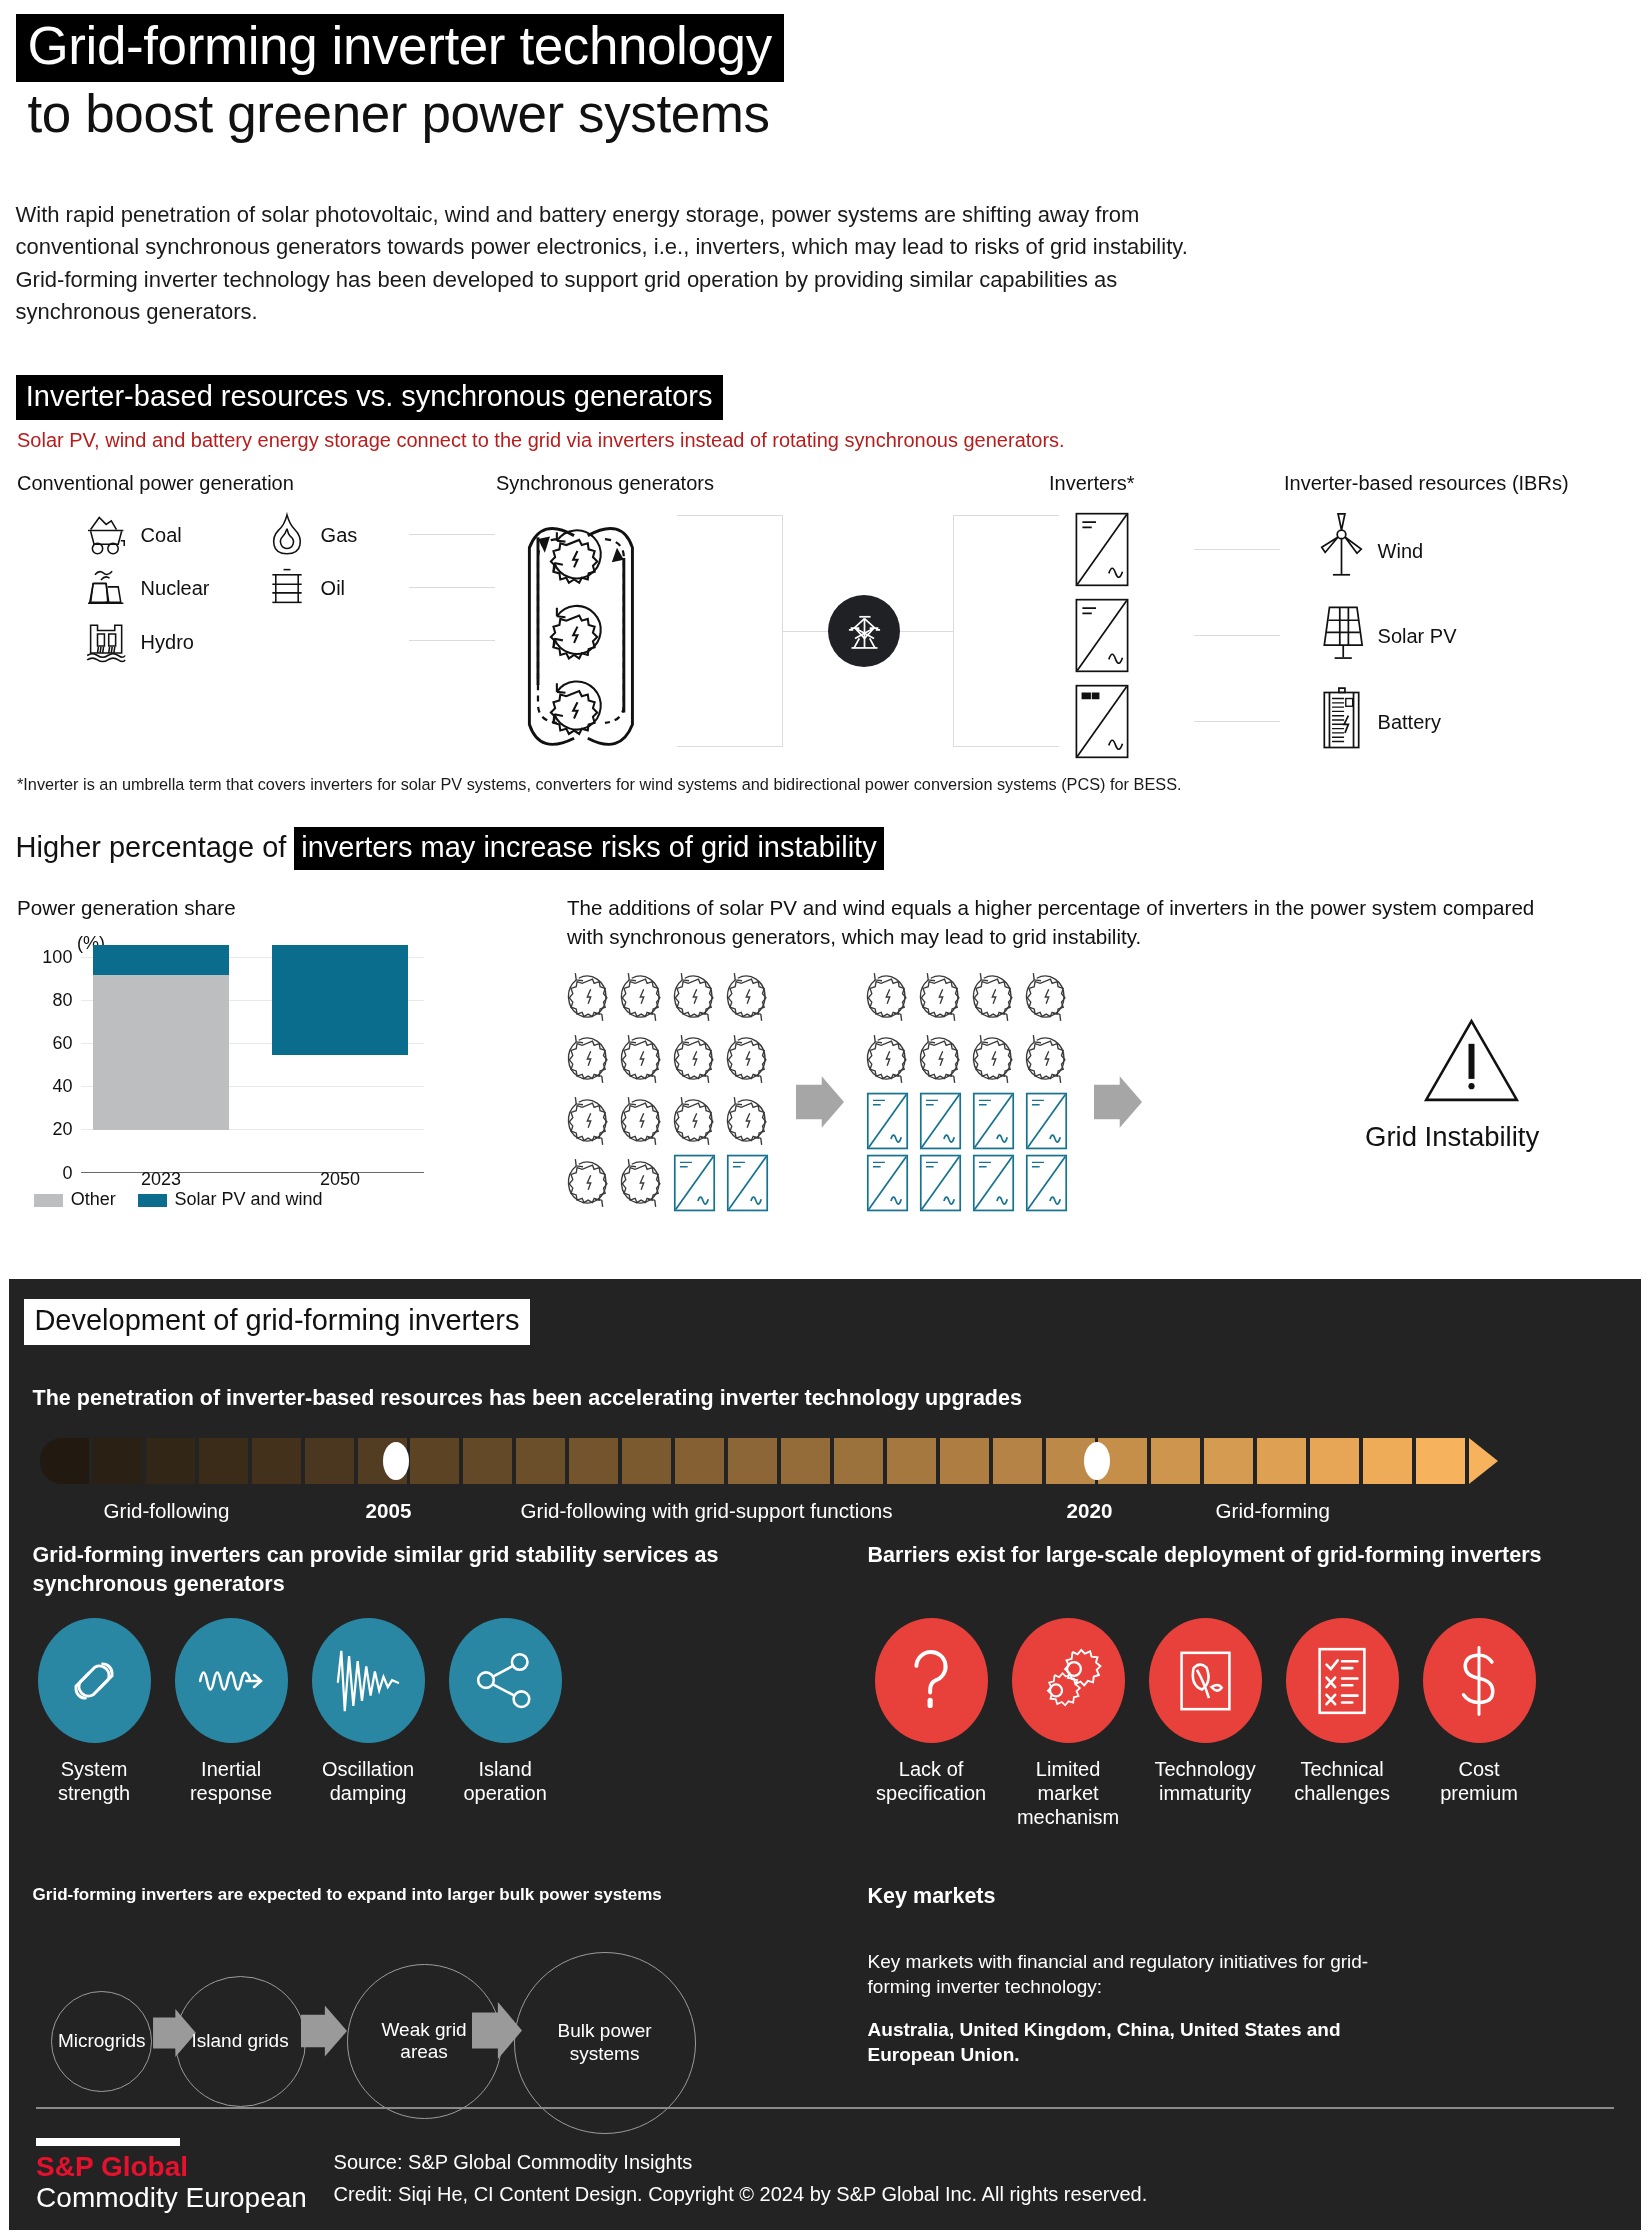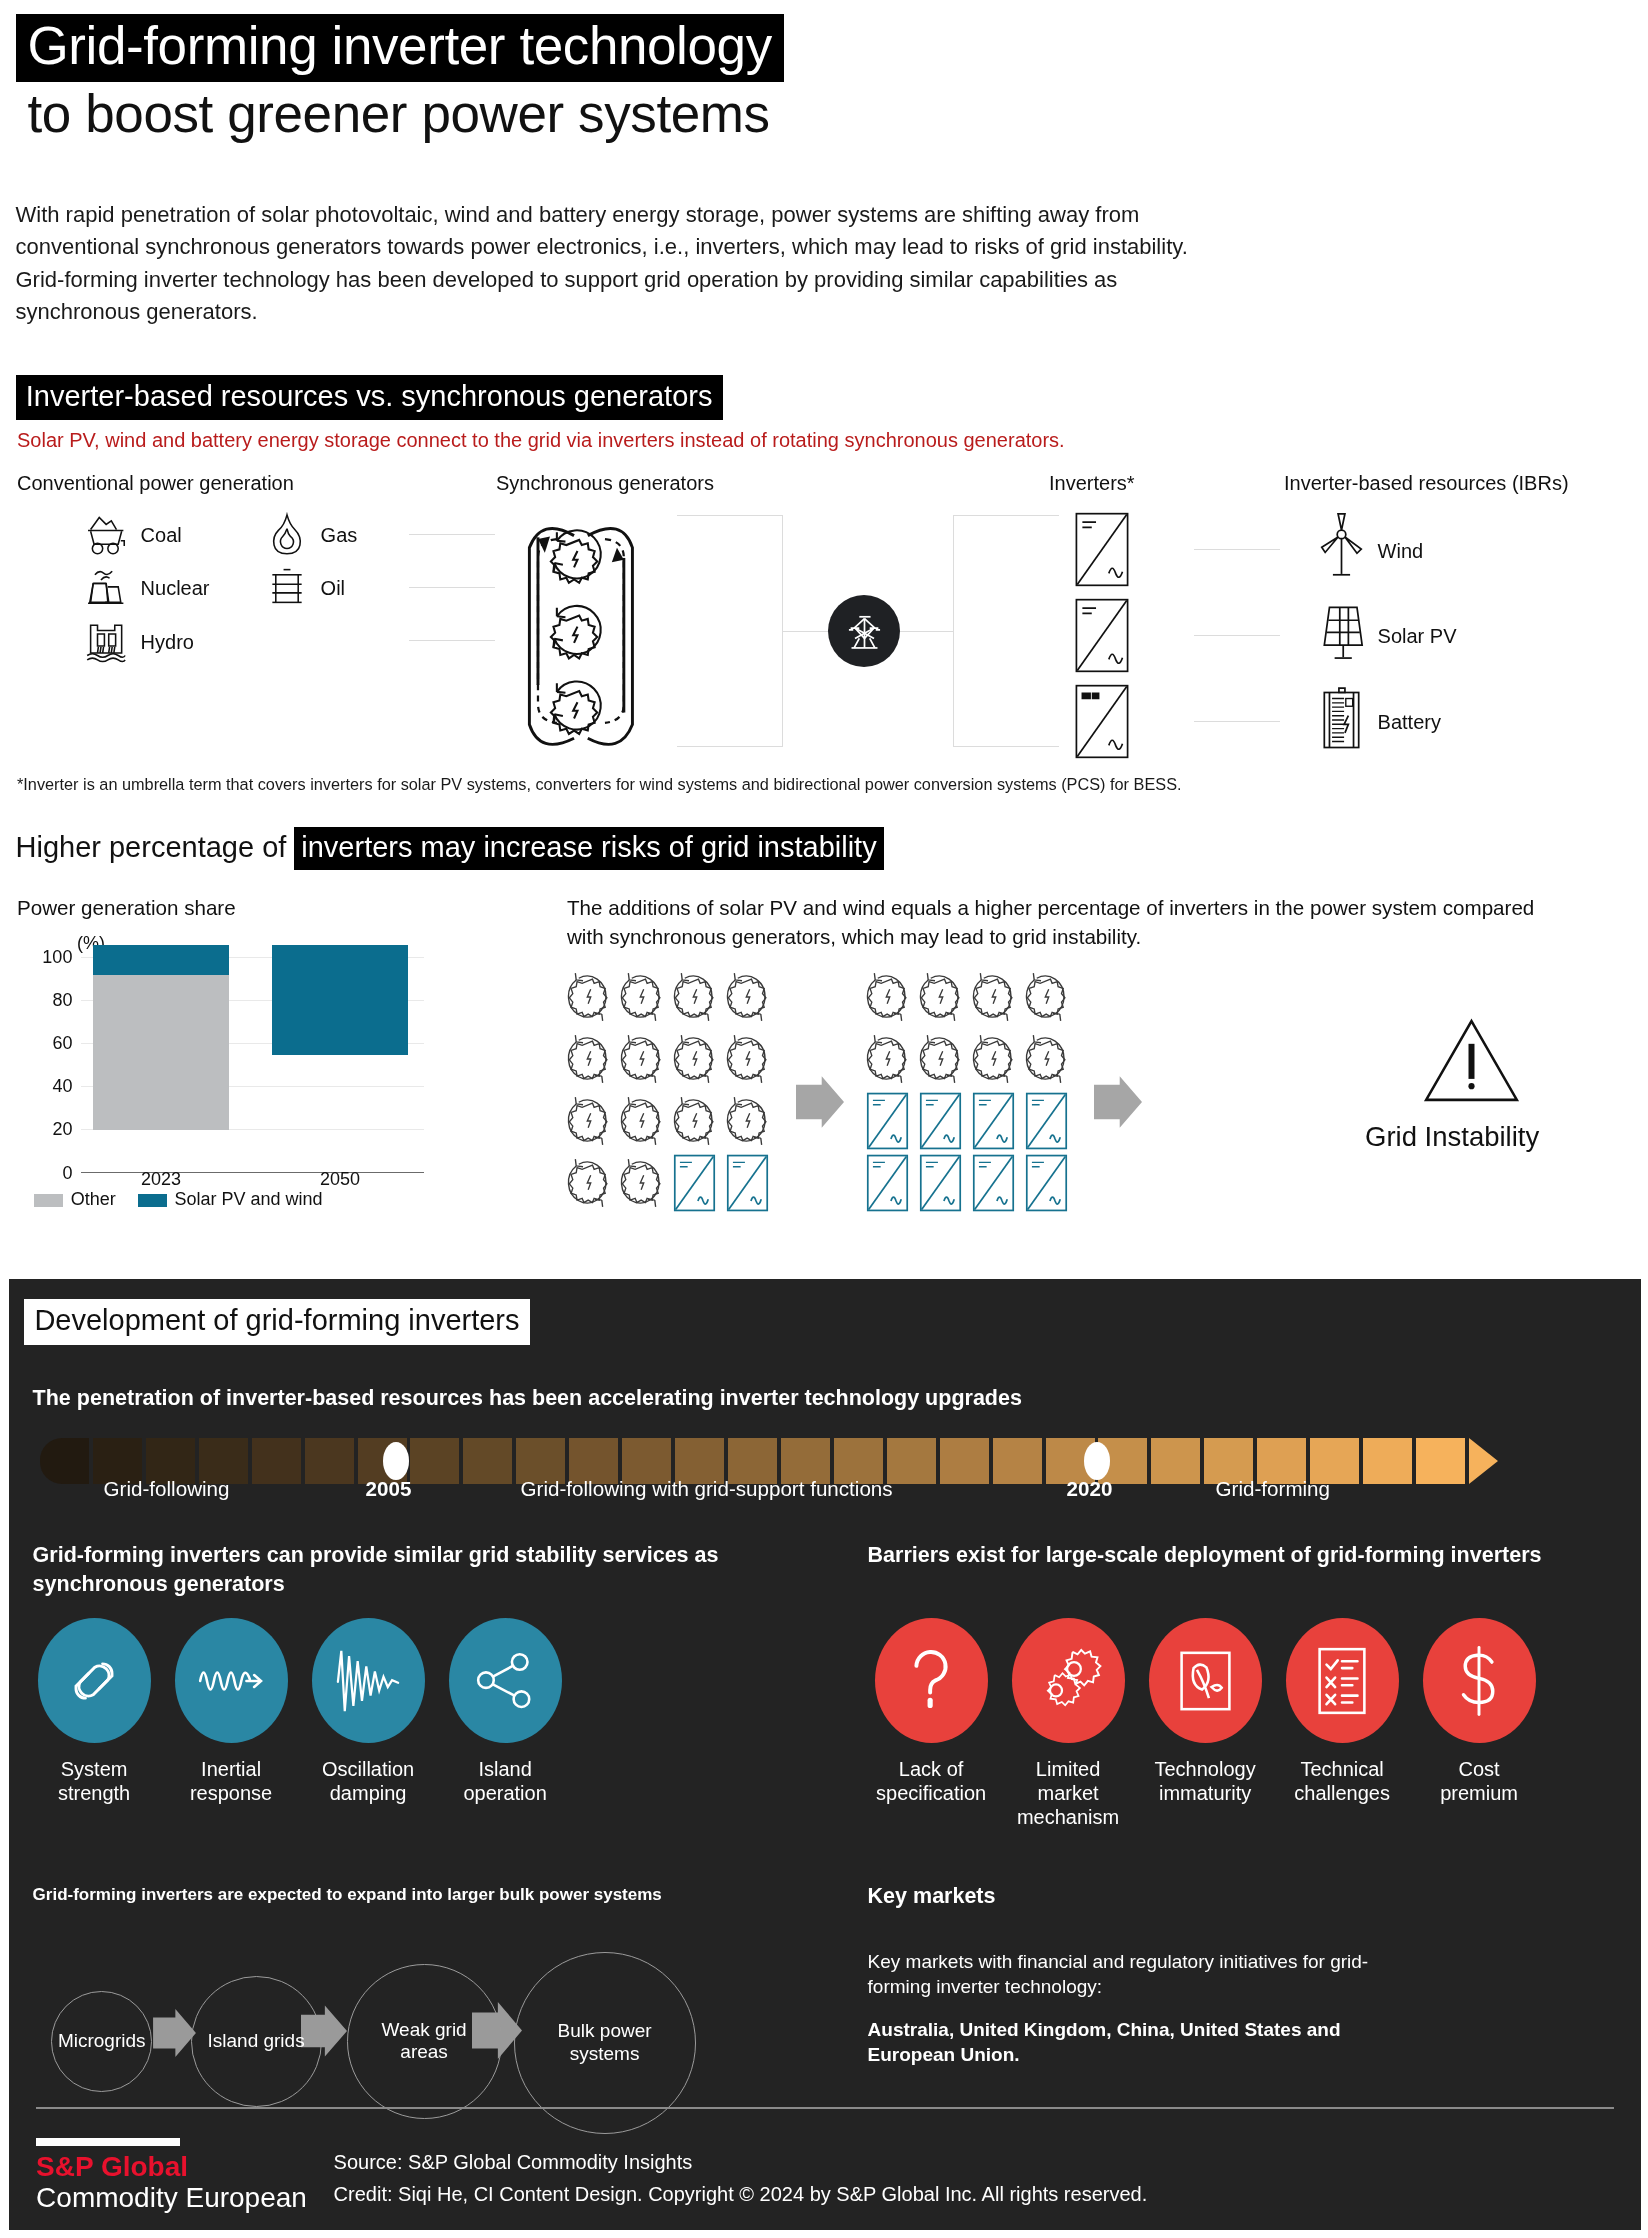--- a/index.html
+++ b/index.html
@@ -82,21 +82,21 @@
   }
   .dark .banner-w {
     position:absolute; left:15.5px; top:20px;
     background:#fff; color:#111; font-size:29px; padding:5.2px 10.3px 7.7px 10.3px;
   }
   .d-sub { position:absolute; left:24px; top:107px; font-size:21.5px; font-weight:bold; }
   .timeline { position:absolute; left:31px; top:159px; width:1460px; height:55px; }
   .seg { position:absolute; top:0; height:46px; }
   .arrowhead { position:absolute; top:0; width:29px; height:46px; }
   .node { position:absolute; width:26px; height:38px; border-radius:50%; background:#fff; top:4.3px; }
-  .tl-lab { position:absolute; top:39px; font-size:20.6px; white-space:nowrap; }
+  .tl-lab { position:absolute; top:61px; font-size:20.6px; white-space:nowrap; }
   .tl-lab.b { font-weight:bold; }
 
   .h-blue { position:absolute; left:24px; top:262px; width:713px; font-size:21.5px; font-weight:bold; line-height:1.34; }
   .h-red { position:absolute; left:859px; top:262px; width:713px; font-size:21.5px; font-weight:bold; line-height:1.34; }
 
   .pills { position:absolute; display:flex; }
   .pill { width:137px; text-align:center; }
   .pill .bub {
     width:113px; height:125px; border-radius:50%;
     margin:0 auto; display:flex; align-items:center; justify-content:center;
@@ -850,21 +850,21 @@
           </svg>
       </div>
       <div class="farrow" style="left:429px; top:45px;">
         <svg width="50" height="57" viewBox="0 0 58 66">
             <path d="M0 12 H30 V0 L58 33 L30 66 V54 H0 Z" fill="#9a9a9a"></path>
           </svg>
       </div>
       <div class="ell" style="left:8.6px;  top:34px;  width:101px; height:101px;">
           <span>Microgrids</span>
         </div>
-      <div class="ell" style="left:148px; top:19px;  width:131px; height:131px;">
+      <div class="ell" style="left:132px; top:19px;  width:131px; height:131px;">
           <span>Island grids</span>
         </div>
       <div class="ell" style="left:304px; top:6.9px;   width:155px; height:155px;">
           <span>Weak grid<br>areas</span>
         </div>
       <div class="ell" style="left:471px; top:-5.2px;  width:182px; height:182px;">
           <span>Bulk power<br>systems</span>
         </div>
     </div>
 

